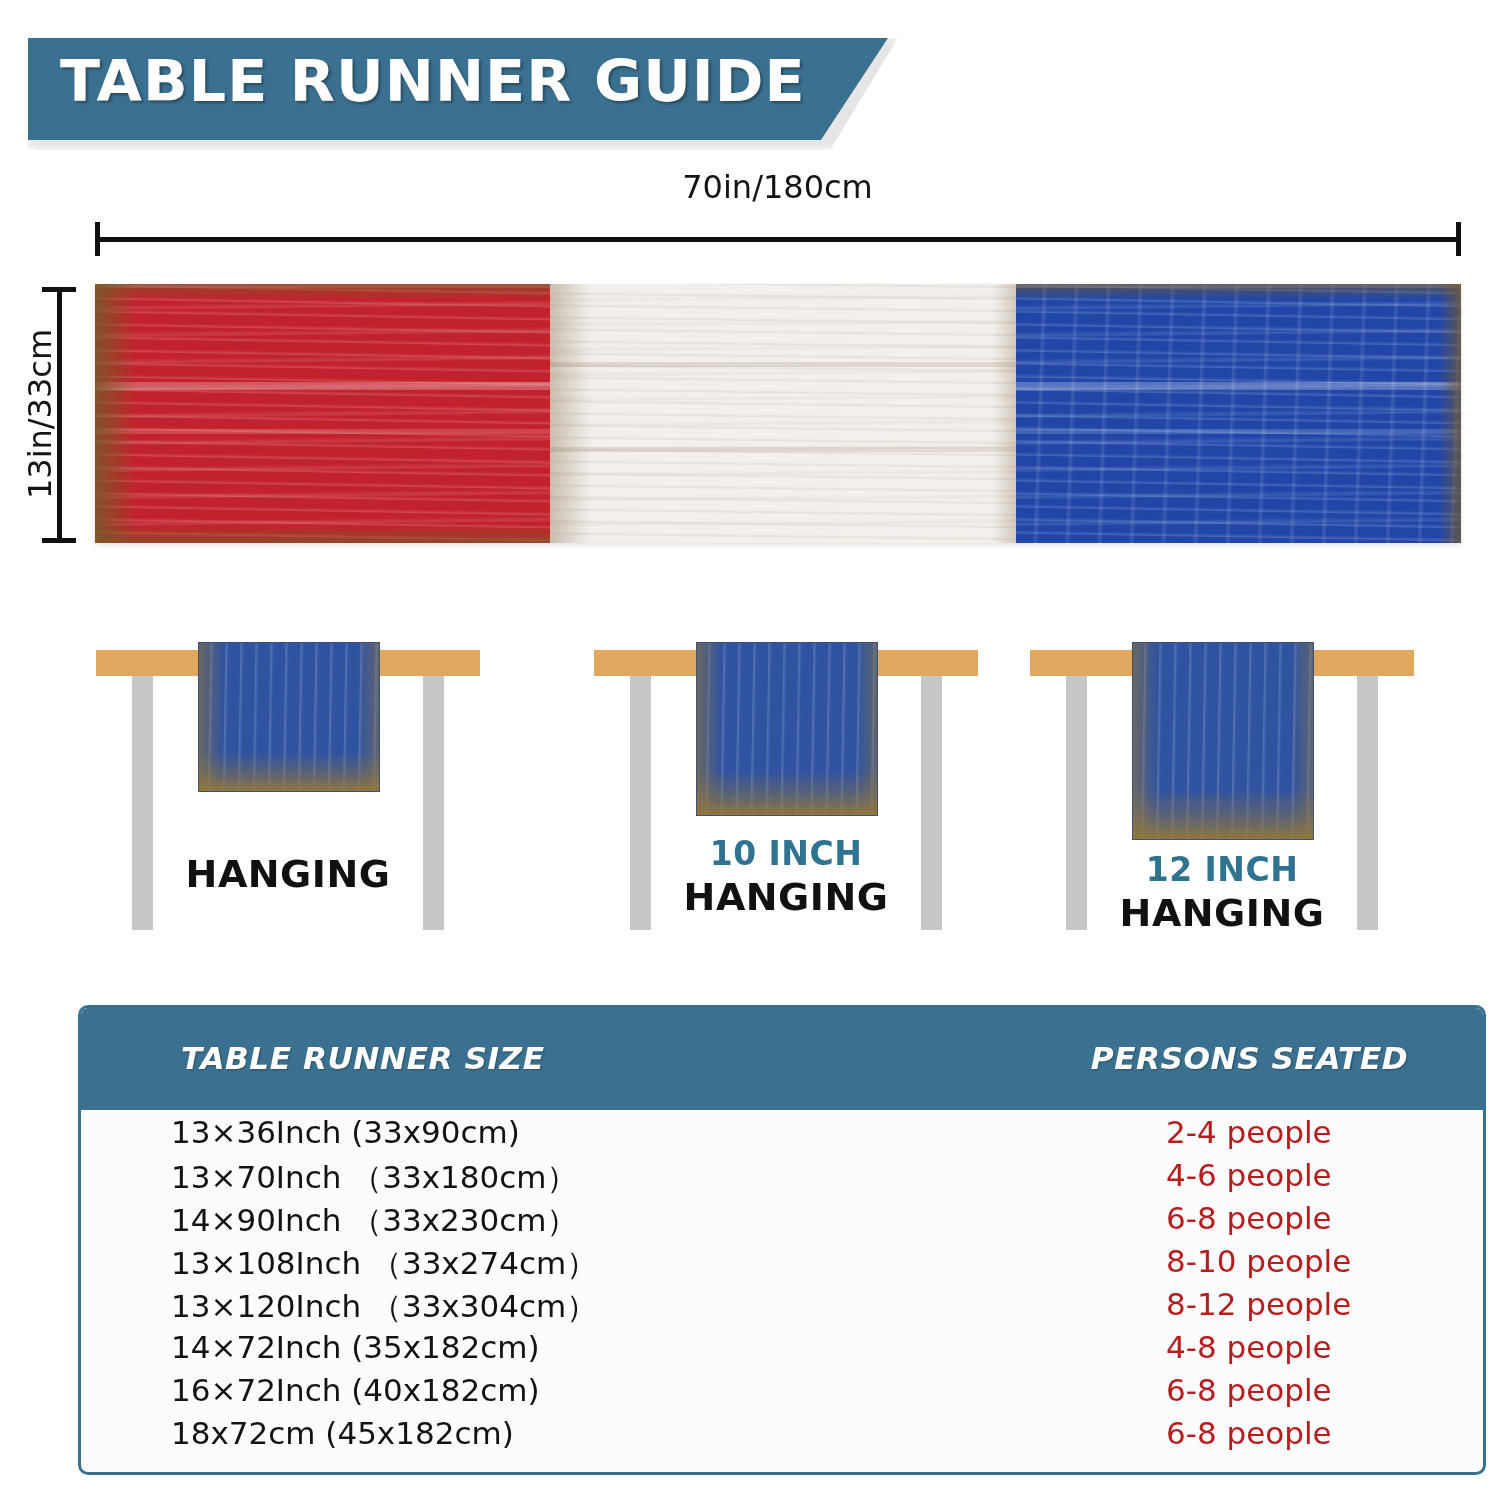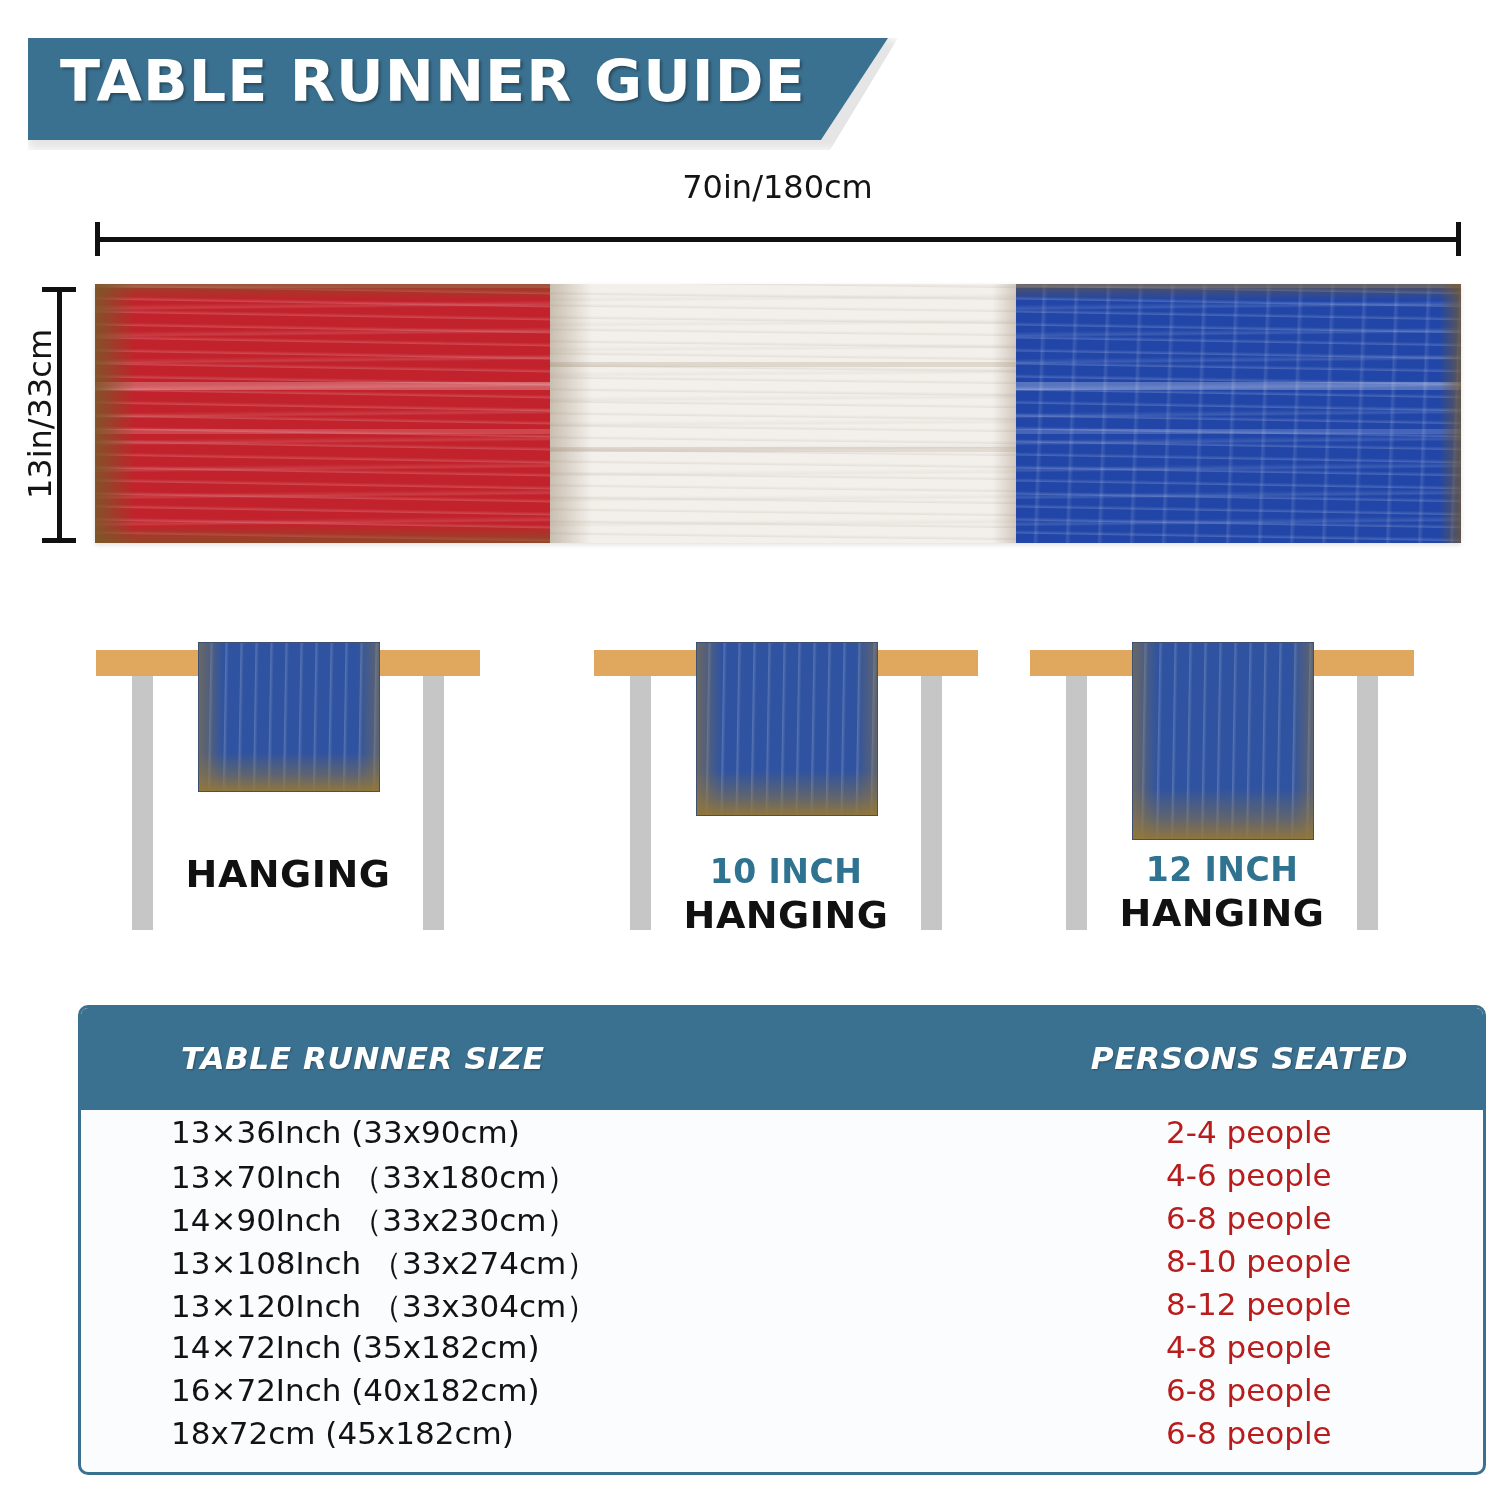--- a/index.html
+++ b/index.html
@@ -240,21 +240,21 @@
   </div>
 </div>
 
 <div class="table-illus" style="left:586px;">
   <div class="tbl-leg l"></div>
   <div class="tbl-leg r"></div>
   <div class="tbl-top"></div>
   <div class="tbl-cloth" style="height:172px;">
     <div class="cloth-wear"></div>
   </div>
-  <div class="illus-label" style="top:232px;">
+  <div class="illus-label" style="top:214px;">
     <span class="inch">10 INCH</span>
     <span class="hang">HANGING</span>
   </div>
 </div>
 
 <div class="table-illus" style="left:1022px;">
   <div class="tbl-leg l"></div>
   <div class="tbl-leg r"></div>
   <div class="tbl-top"></div>
   <div class="tbl-cloth" style="height:196px;">

